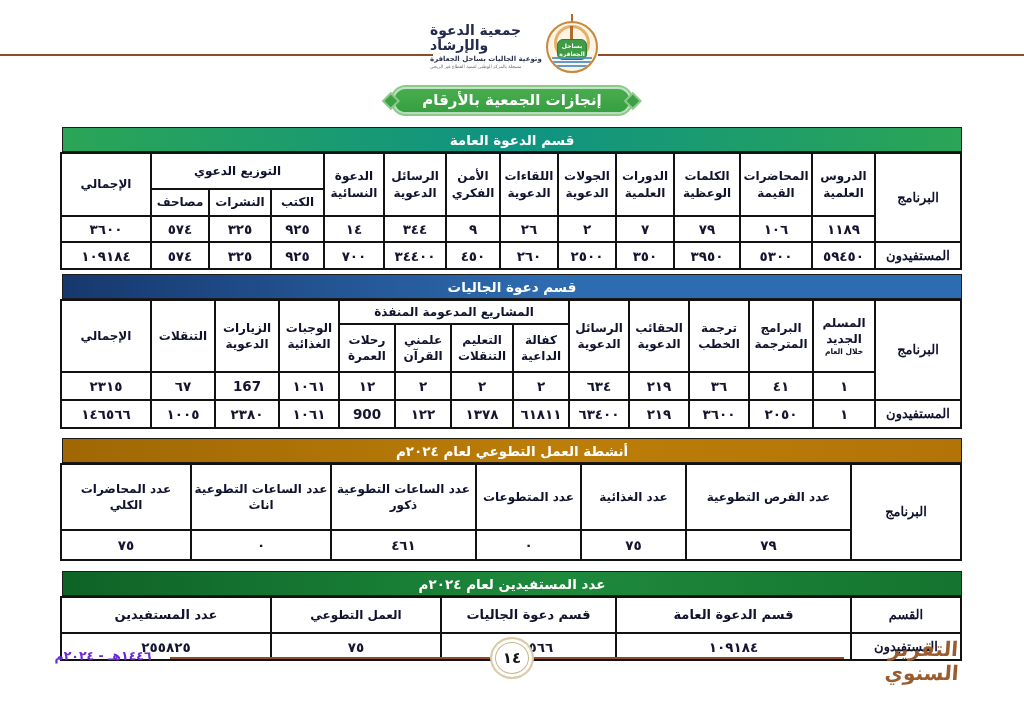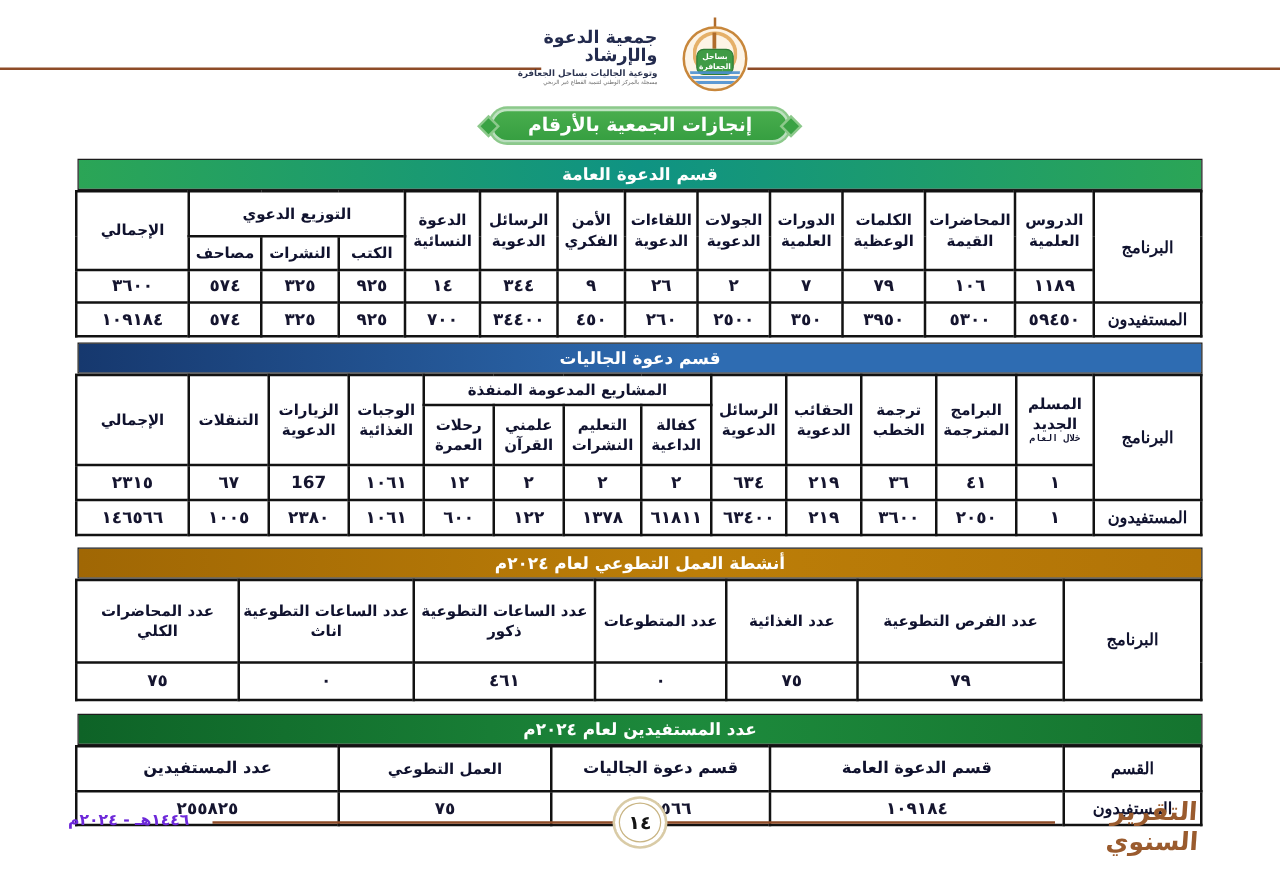--- a/index.html
+++ b/index.html
@@ -4,21 +4,21 @@
 <style>
   * { margin:0; padding:0; box-sizing:border-box; }
   html,body { width:1024px; height:712px; }
   body { background:#ffffff; font-family:"DejaVu Sans", sans-serif; position:relative; overflow:hidden; }
 
   
   .hline { position:absolute; top:54px; height:2px; background:#8e4c28; }
   .hline.l { left:0; width:433px; }
   .hline.r { left:598px; width:426px; }
 
-  .logotext { position:absolute; left:414px; top:23px; width:112px; text-align:right; direction:rtl; color:#232b4e; }
+  .logotext { position:absolute; left:430px; top:23px; width:112px; text-align:left; direction:rtl; color:#232b4e; }
   .logotext .l1 { font-size:14px; font-weight:bold; letter-spacing:-0.5px; line-height:1.1; }
   .logotext .l2 { font-size:7px; font-weight:bold; margin-top:1px; color:#2b3350; }
   .logotext .l3 { font-size:4.5px; color:#6b6b6b; margin-top:1px; }
 
   .emblem { position:absolute; left:545px; top:14px; width:54px; height:62px; }
   .emblem .spire { position:absolute; top:0; left:26px; width:2px; height:10px; background:#b06c2c; }
   .emblem .circle { position:absolute; top:7px; left:1px; width:52px; height:52px; border-radius:50%;
                     border:2px solid #c8873b; background:#fdf4e6; overflow:hidden; }
   .emblem .arc { position:absolute; top:2px; left:6px; width:36px; height:36px; border-radius:50%;
                  border:3px solid #dd9a3f; border-bottom-color:transparent; opacity:.75; }
@@ -45,21 +45,21 @@
   .bar1 { background:linear-gradient(90deg,#2ba556 0%, #0f9383 50%, #2ba556 100%); }
   .bar2 { background:linear-gradient(90deg,#16386e 0%, #2e6cb2 55%, #2e6cb2 100%); }
   .bar3 { background:linear-gradient(90deg,#a06704 0%, #bc7e08 55%, #b27407 100%); }
   .bar4 { background:linear-gradient(90deg,#0e6327 0%, #1d8a3c 55%, #15742f 100%); }
   table { border-collapse:collapse; table-layout:fixed; width:900px; background:#fff; }
   td { border:2px solid #121212; text-align:center; vertical-align:middle; background:#fff;
        color:#10122e; font-weight:bold; padding:1px 2px; }
   .hd  { font-size:12px; line-height:1.35; }
   .val { font-size:13.5px; color:#15152f; }
   .lbl { font-size:13px;font-family:Liberation Serif, serif; }
-  .sub-note { display:block; font-size:7.5px; font-weight:bold;font-family:Liberation Mono, monospace; }
+  .sub-note { display:block; font-size:7.5px; font-weight:bold; }
   tr.rA1 { height:36px; } tr.rB1 { height:27px; } tr.rV1 { height:26px; } tr.rW1 { height:27px; }
   tr.rA2 { height:24px; } tr.rB2 { height:48px; } tr.rV2 { height:28px; } tr.rW2 { height:28px; }
   tr.rA3 { height:66px; } tr.rV3 { height:30px; }
   tr.rA4 { height:36px; } tr.rV4 { height:27px; }
   .gap4 { height:4px; } .gap9 { height:9px; } .gap10 { height:10px; }
 
   
   .fline { position:absolute; top:657px; left:170px; width:674px; height:2px; background:#8e4c28; }
   .pagecircle { position:absolute; left:490px; top:637px; width:44px; height:42px; border-radius:50%;
                 background:#fff; border:2px solid #d9cba6; box-shadow:inset 0 0 0 3px #fff, inset 0 0 0 4px #c9b584;
@@ -200,21 +200,21 @@
       <td rowspan="2" class="hd">الحقائب الدعوية</td>
       <td rowspan="2" class="hd">الرسائل الدعوية</td>
       <td colspan="4" class="hd">المشاريع المدعومة المنفذة</td>
       <td rowspan="2" class="hd">الوجبات الغذائية</td>
       <td rowspan="2" class="hd">الزيارات الدعوية</td>
       <td rowspan="2" class="hd">التنقلات</td>
       <td rowspan="2" class="hd">الإجمالي</td>
     </tr>
     <tr class="rB2">
       <td class="hd">كفالة الداعية</td>
-      <td class="hd">التعليم النشرات</td>
+      <td class="hd">التعليم التنقلات</td>
       <td class="hd">علمني القرآن</td>
       <td class="hd">رحلات العمرة</td>
     </tr>
     <tr class="rV2">
       <td class="val">١</td>
       <td class="val">٤١</td>
       <td class="val">٣٦</td>
       <td class="val">٢١٩</td>
       <td class="val">٦٣٤</td>
       <td class="val">٢</td>
@@ -229,21 +229,21 @@
     <tr class="rW2">
       <td class="lbl">المستفيدون</td>
       <td class="val">١</td>
       <td class="val">٢٠٥٠</td>
       <td class="val">٣٦٠٠</td>
       <td class="val">٢١٩</td>
       <td class="val">٦٣٤٠٠</td>
       <td class="val">٦١٨١١</td>
       <td class="val">١٣٧٨</td>
       <td class="val">١٢٢</td>
-      <td class="val">٦٠٠</td>
+      <td class="val">900</td>
       <td class="val">١٠٦١</td>
       <td class="val">٢٣٨٠</td>
       <td class="val">١٠٠٥</td>
       <td class="val">١٤٦٥٦٦</td>
     </tr>
   </tbody>
     </table>
 
   <div class="gap9"></div>
 

